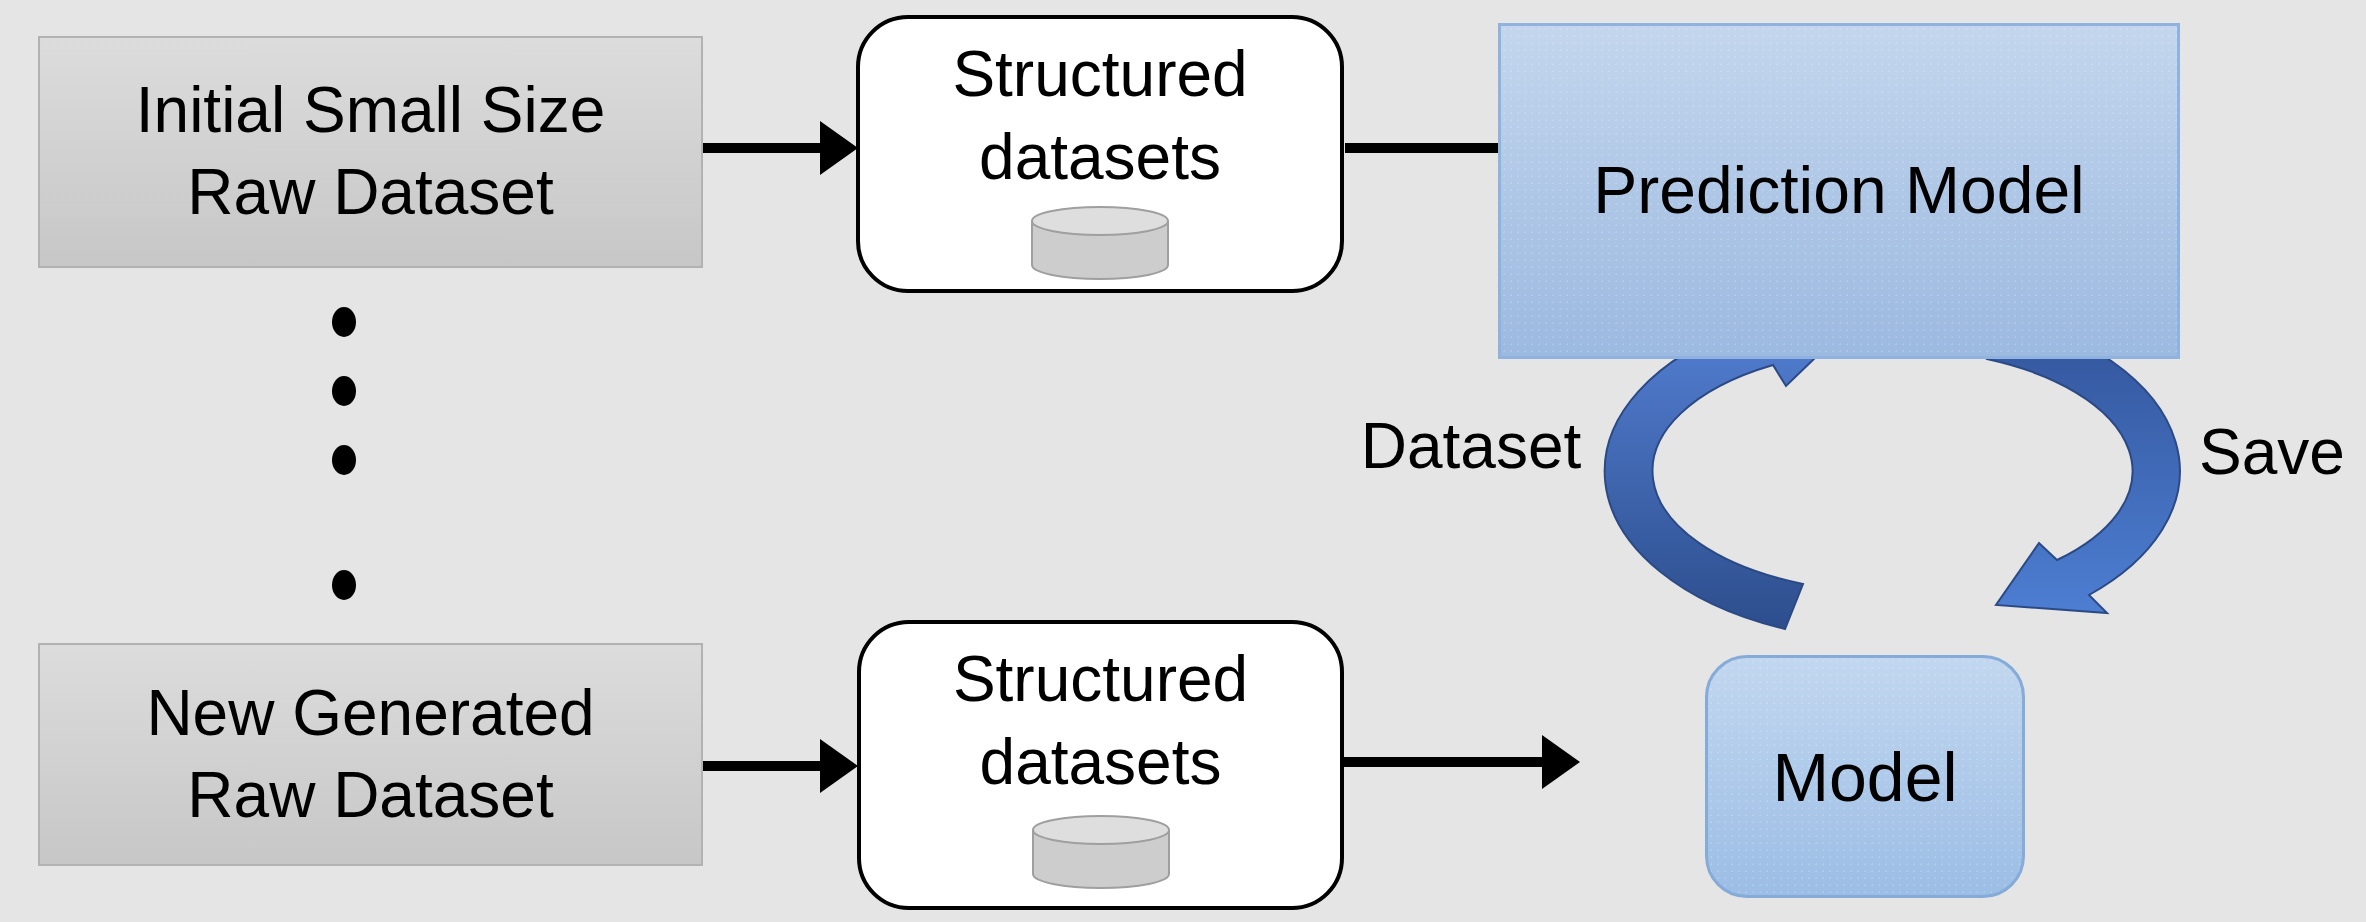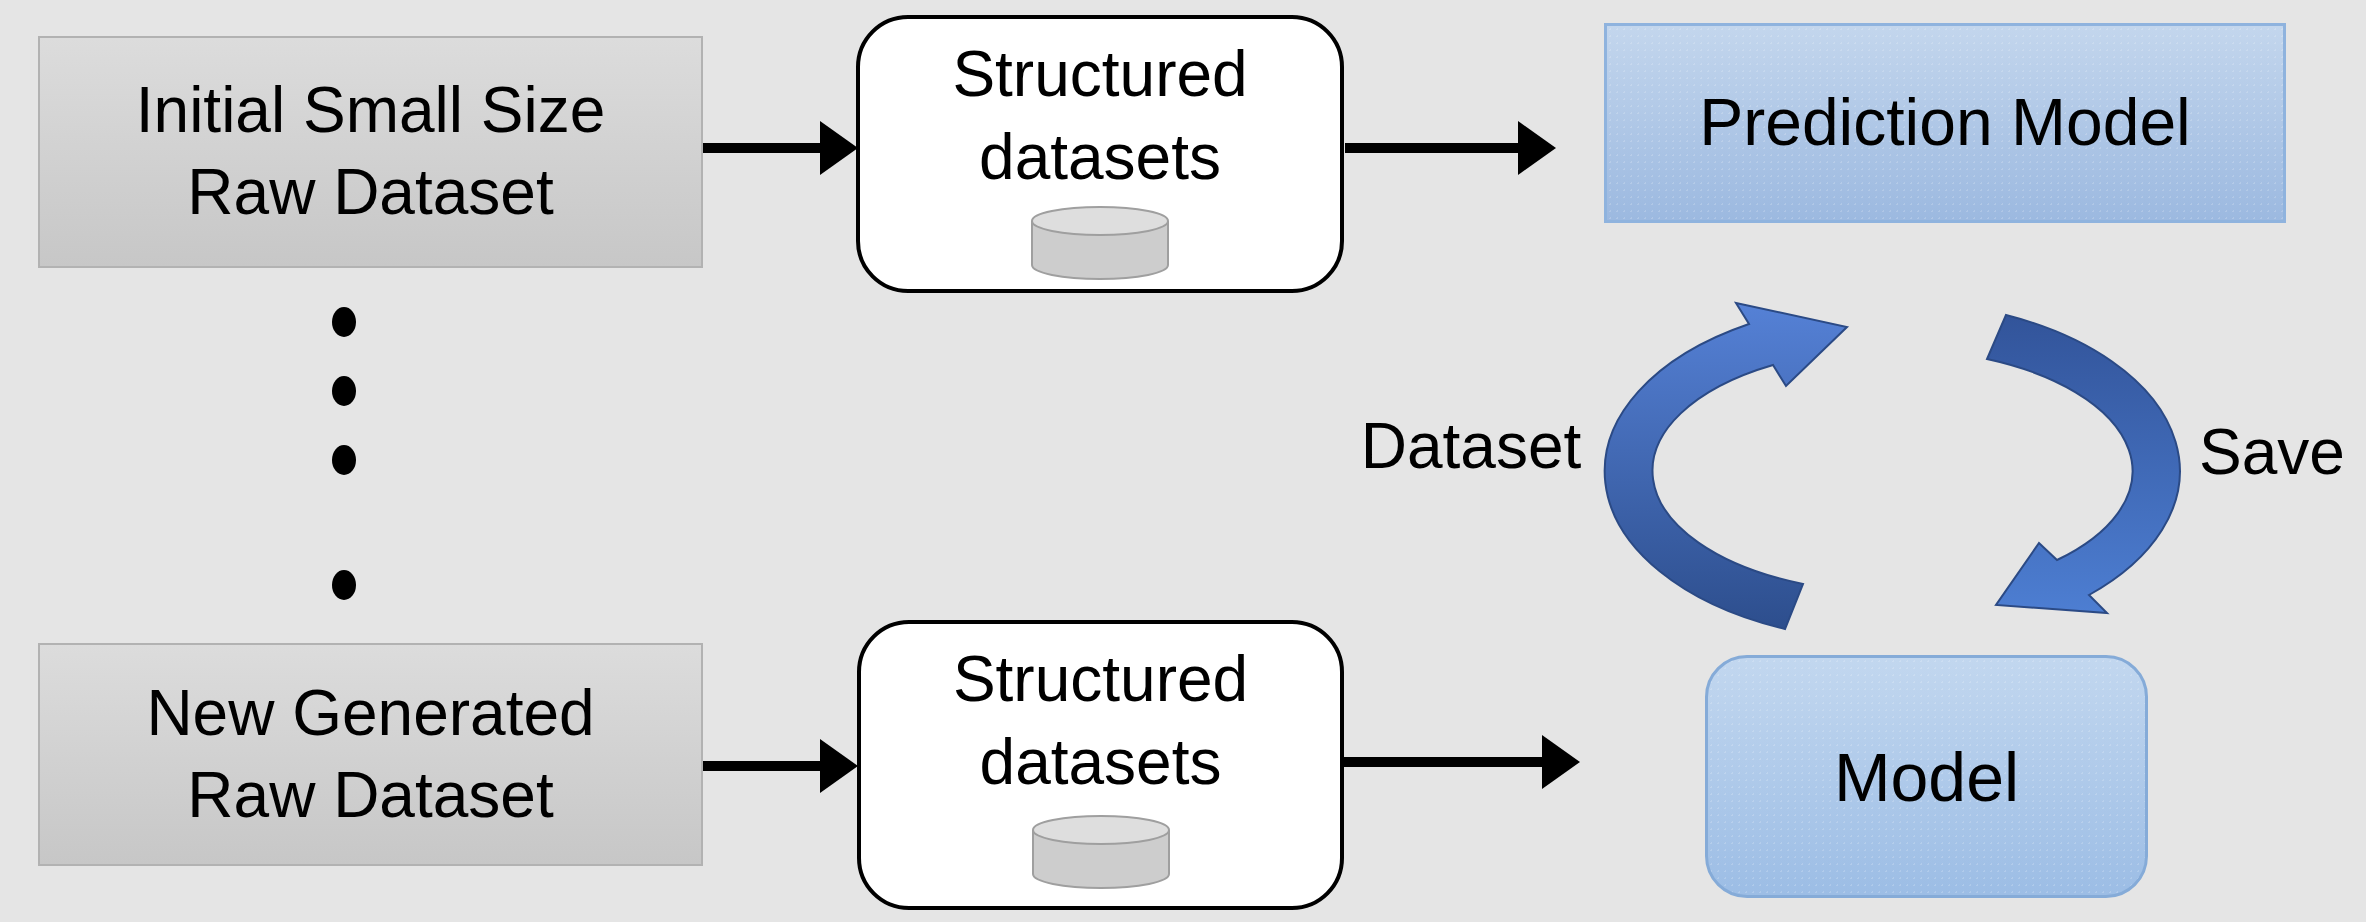--- a/index.html
+++ b/index.html
@@ -36,24 +36,24 @@
     background-image:radial-gradient(rgba(255,255,255,.18) 1px,transparent 1px),linear-gradient(#c2d7ef,#9cbde5);
     background-size:7px 7px,100% 100%;
     border:3px solid #85abd8;border-radius:42px;
     font-size:68px;
   }
   .cycle-label{position:absolute;font-size:64px;line-height:76px;text-align:center;white-space:nowrap;}
   .db-icon{position:absolute;left:50%;transform:translateX(-50%);}
 
   #initial-box{left:38px;top:36px;width:665px;height:232px;}
   #structured-top-box{left:856px;top:15px;width:488px;height:278px;}
-  #prediction-box{left:1604px;top:23px;width:682px;height:200px;justify-content:center;}
+  #prediction-box{left:1498px;top:23px;width:682px;height:336px;justify-content:center;}
   #new-box{left:38px;top:643px;width:665px;height:223px;}
   #structured-bottom-box{left:857px;top:620px;width:487px;height:290px;}
-  #model-box{left:1705px;top:655px;width:443px;height:243px;}
+  #model-box{left:1705px;top:655px;width:320px;height:243px;}
   #retrain-label{left:1271px;top:408px;width:400px;}
   #save-label{left:2172px;top:414px;width:200px;}
 </style>
 </head>
 <body>
 
 <div class="canvas">
 
   <svg class="overlay" viewBox="0 0 2366 922" xmlns="http://www.w3.org/2000/svg">
     <defs>

